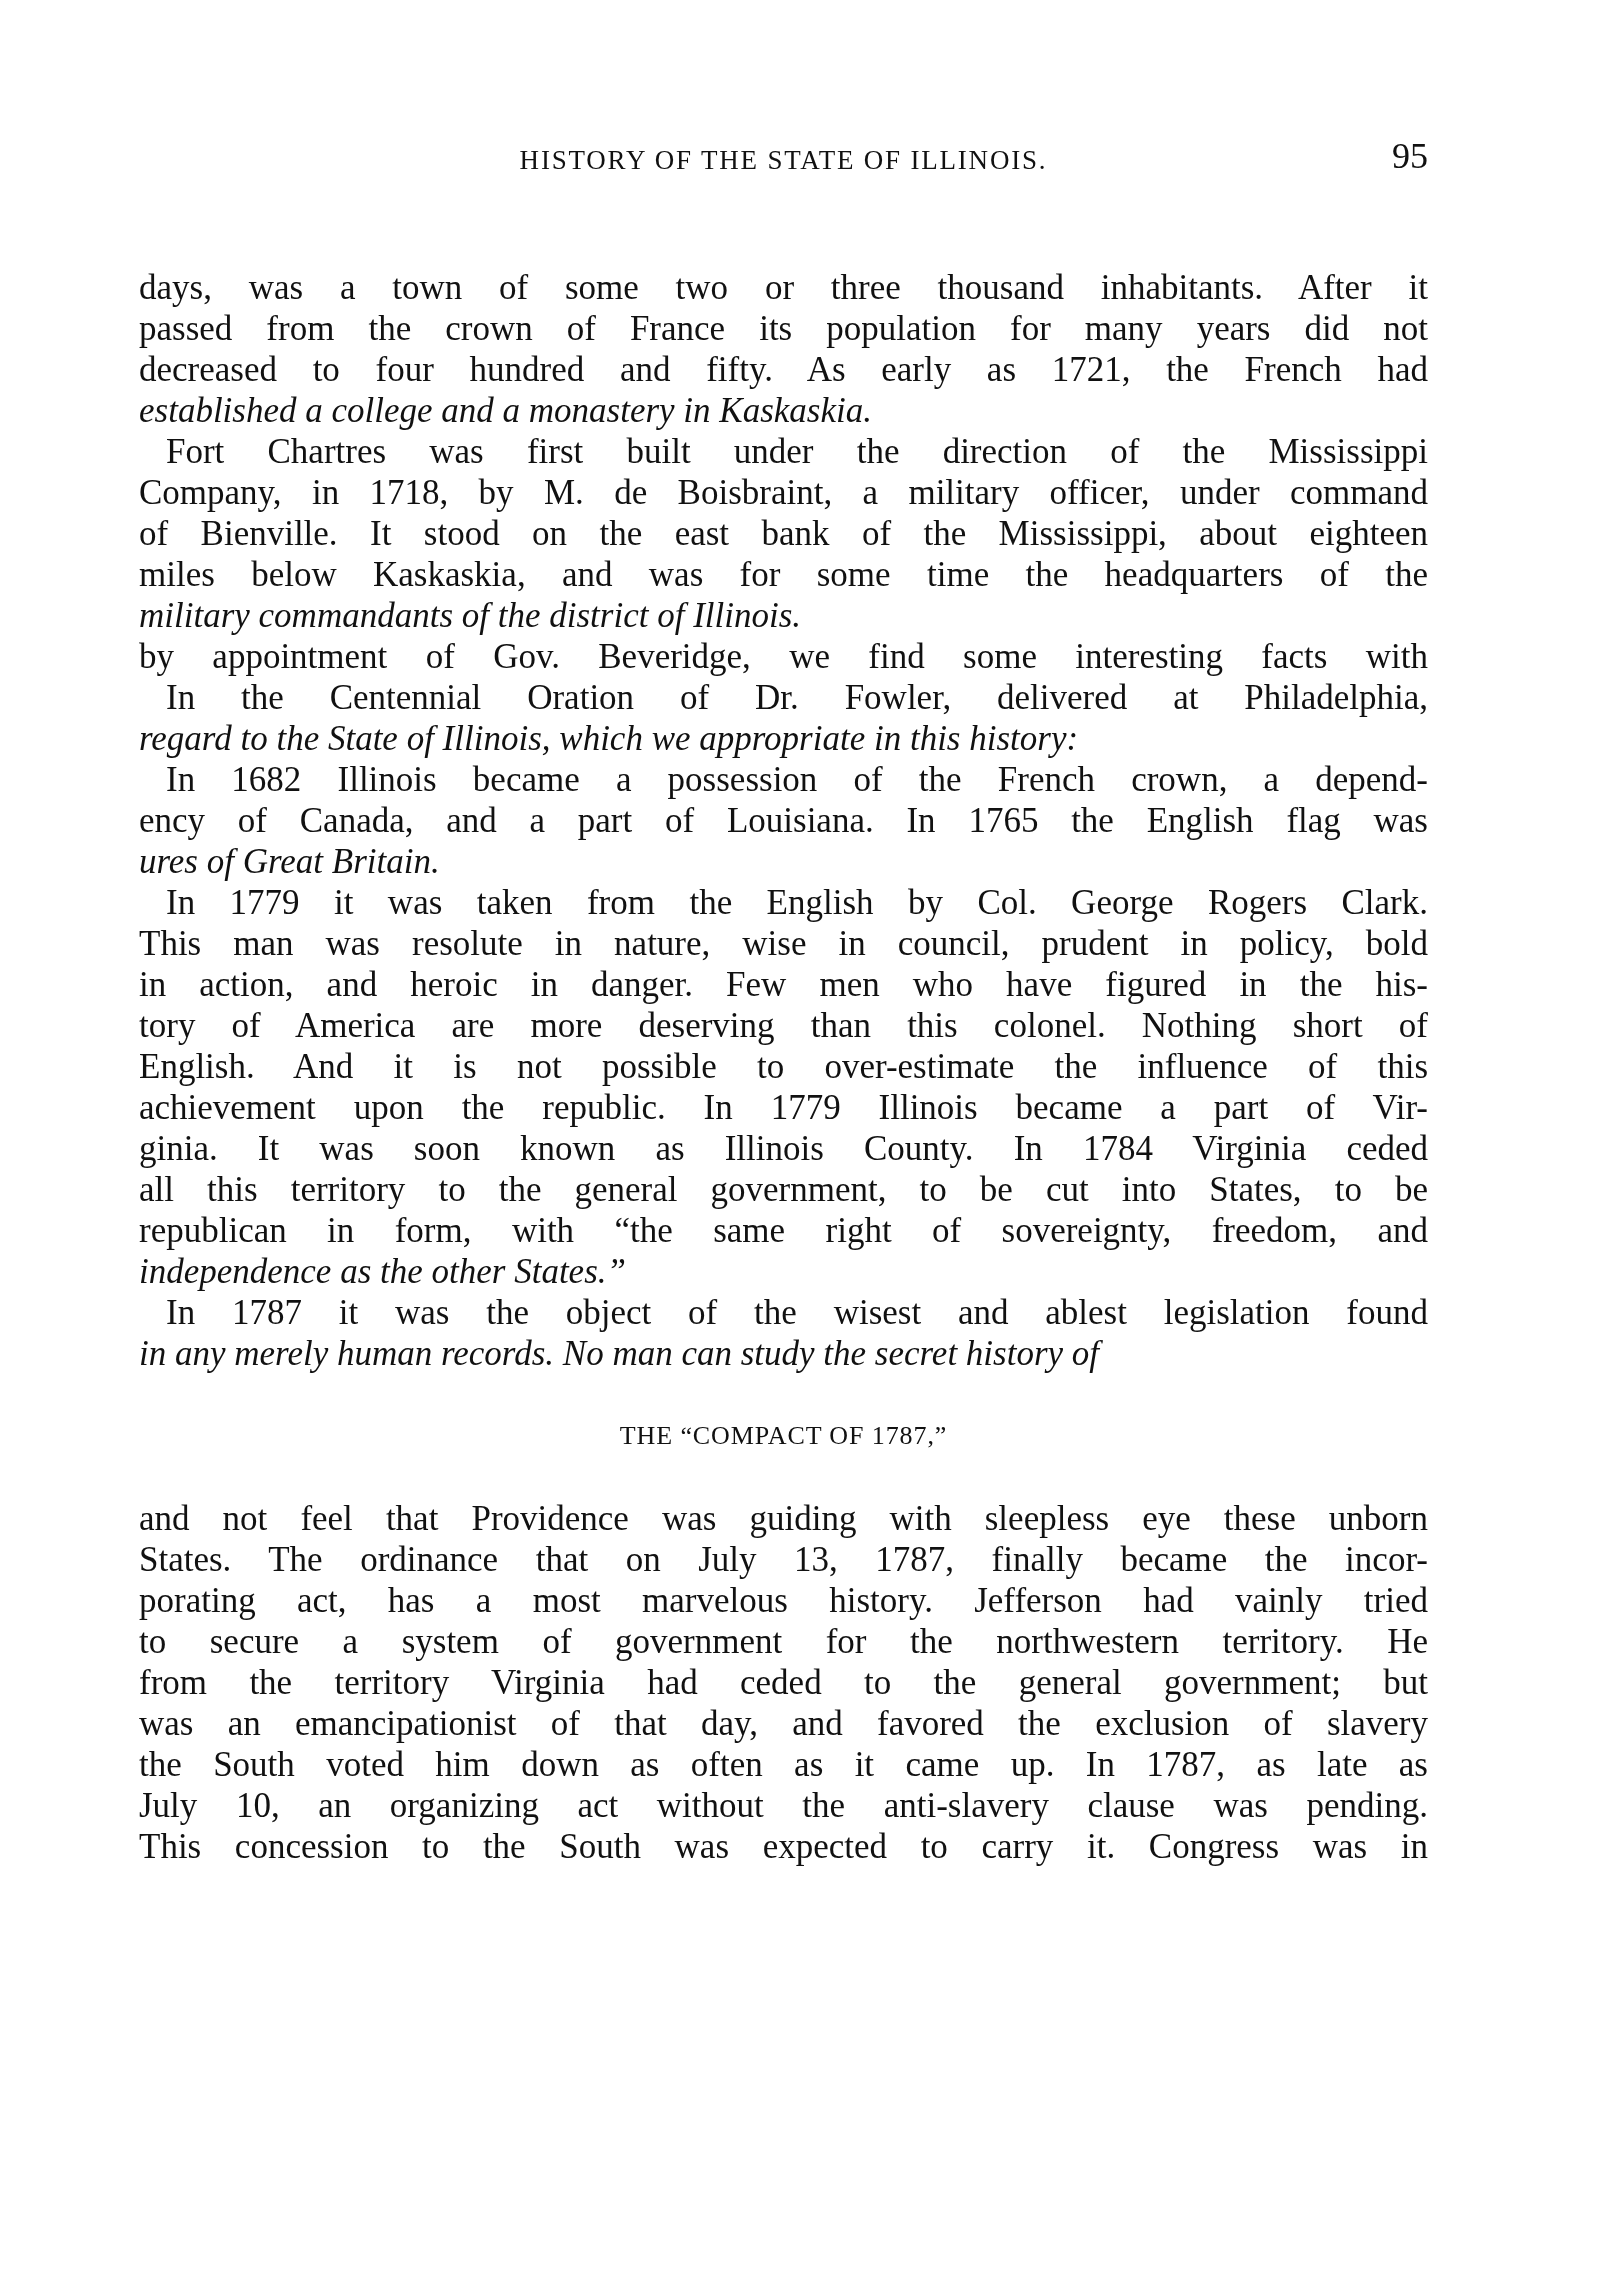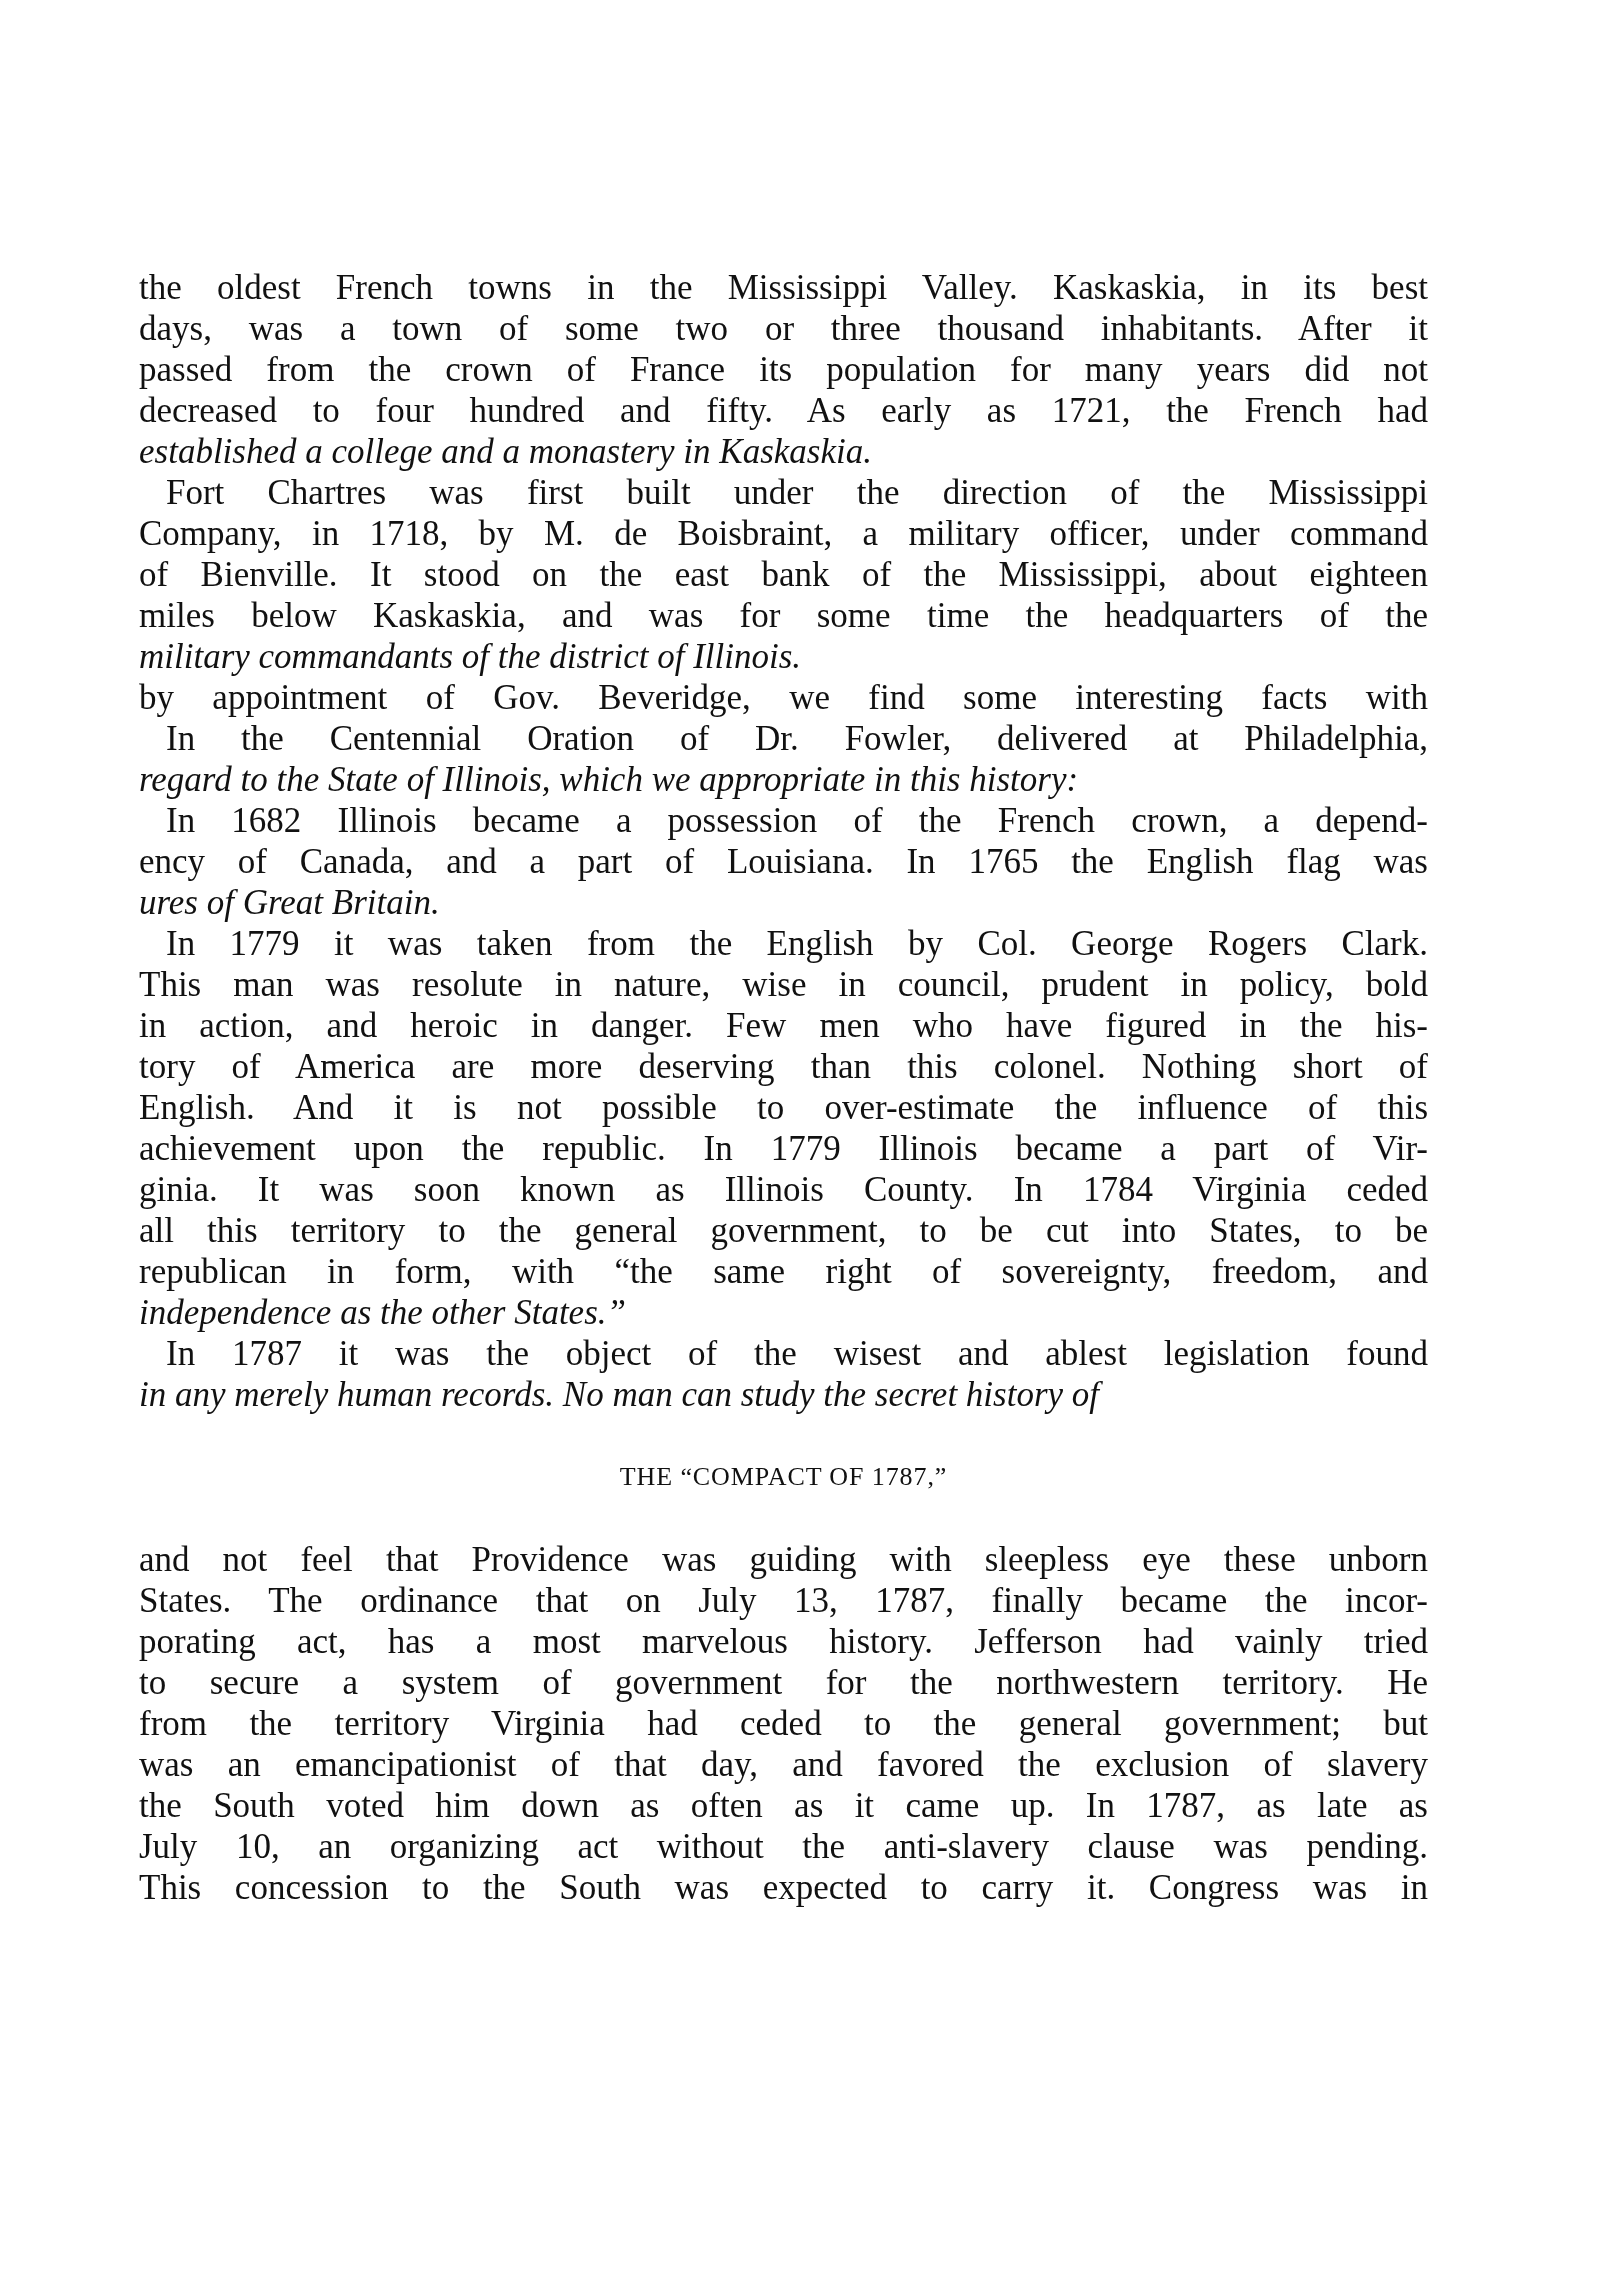--- a/index.html
+++ b/index.html
@@ -14,24 +14,27 @@
   .line { height: 41px; line-height: 41px; font-size: 35px; white-space: nowrap;
           text-align: justify; text-align-last: justify; }
   .line.last { text-align-last: left; font-style: italic; }
   .line.indent { padding-left: 27px; }
   .section-heading { height: 124px; line-height: 124px; text-align: center; font-size: 26px; letter-spacing: 0.9px; }
 </style>
 </head>
 <body>
 
 <div class="page">
+  <div class="running-head">
+    <div class="running-title">HISTORY OF THE STATE OF ILLINOIS.</div>
+    <div class="page-number">95</div>
+  </div>
 
   <div class="body-text">
     <div id="before">
-        <div class="line">the oldest French towns in the Mississippi Valley.  Kaskaskia, in its best</div>
         <div class="line">days, was a town of some two or three thousand inhabitants.  After it</div>
         <div class="line">passed from the crown of France its population for many years did not</div>
         <div class="line">decreased to four hundred and fifty.  As early as 1721, the French had</div>
         <div class="line last">established a college and a monastery in Kaskaskia.</div>
         <div class="line indent">Fort Chartres was first built under the direction of the Mississippi</div>
         <div class="line">Company, in 1718, by M. de Boisbraint, a military officer, under command</div>
         <div class="line">of Bienville.  It stood on the east bank of the Mississippi, about eighteen</div>
         <div class="line">miles below Kaskaskia, and was for some time the headquarters of the</div>
         <div class="line last">military commandants of the district of Illinois.</div>
         <div class="line">by appointment of Gov. Beveridge, we find some interesting facts with</div>

